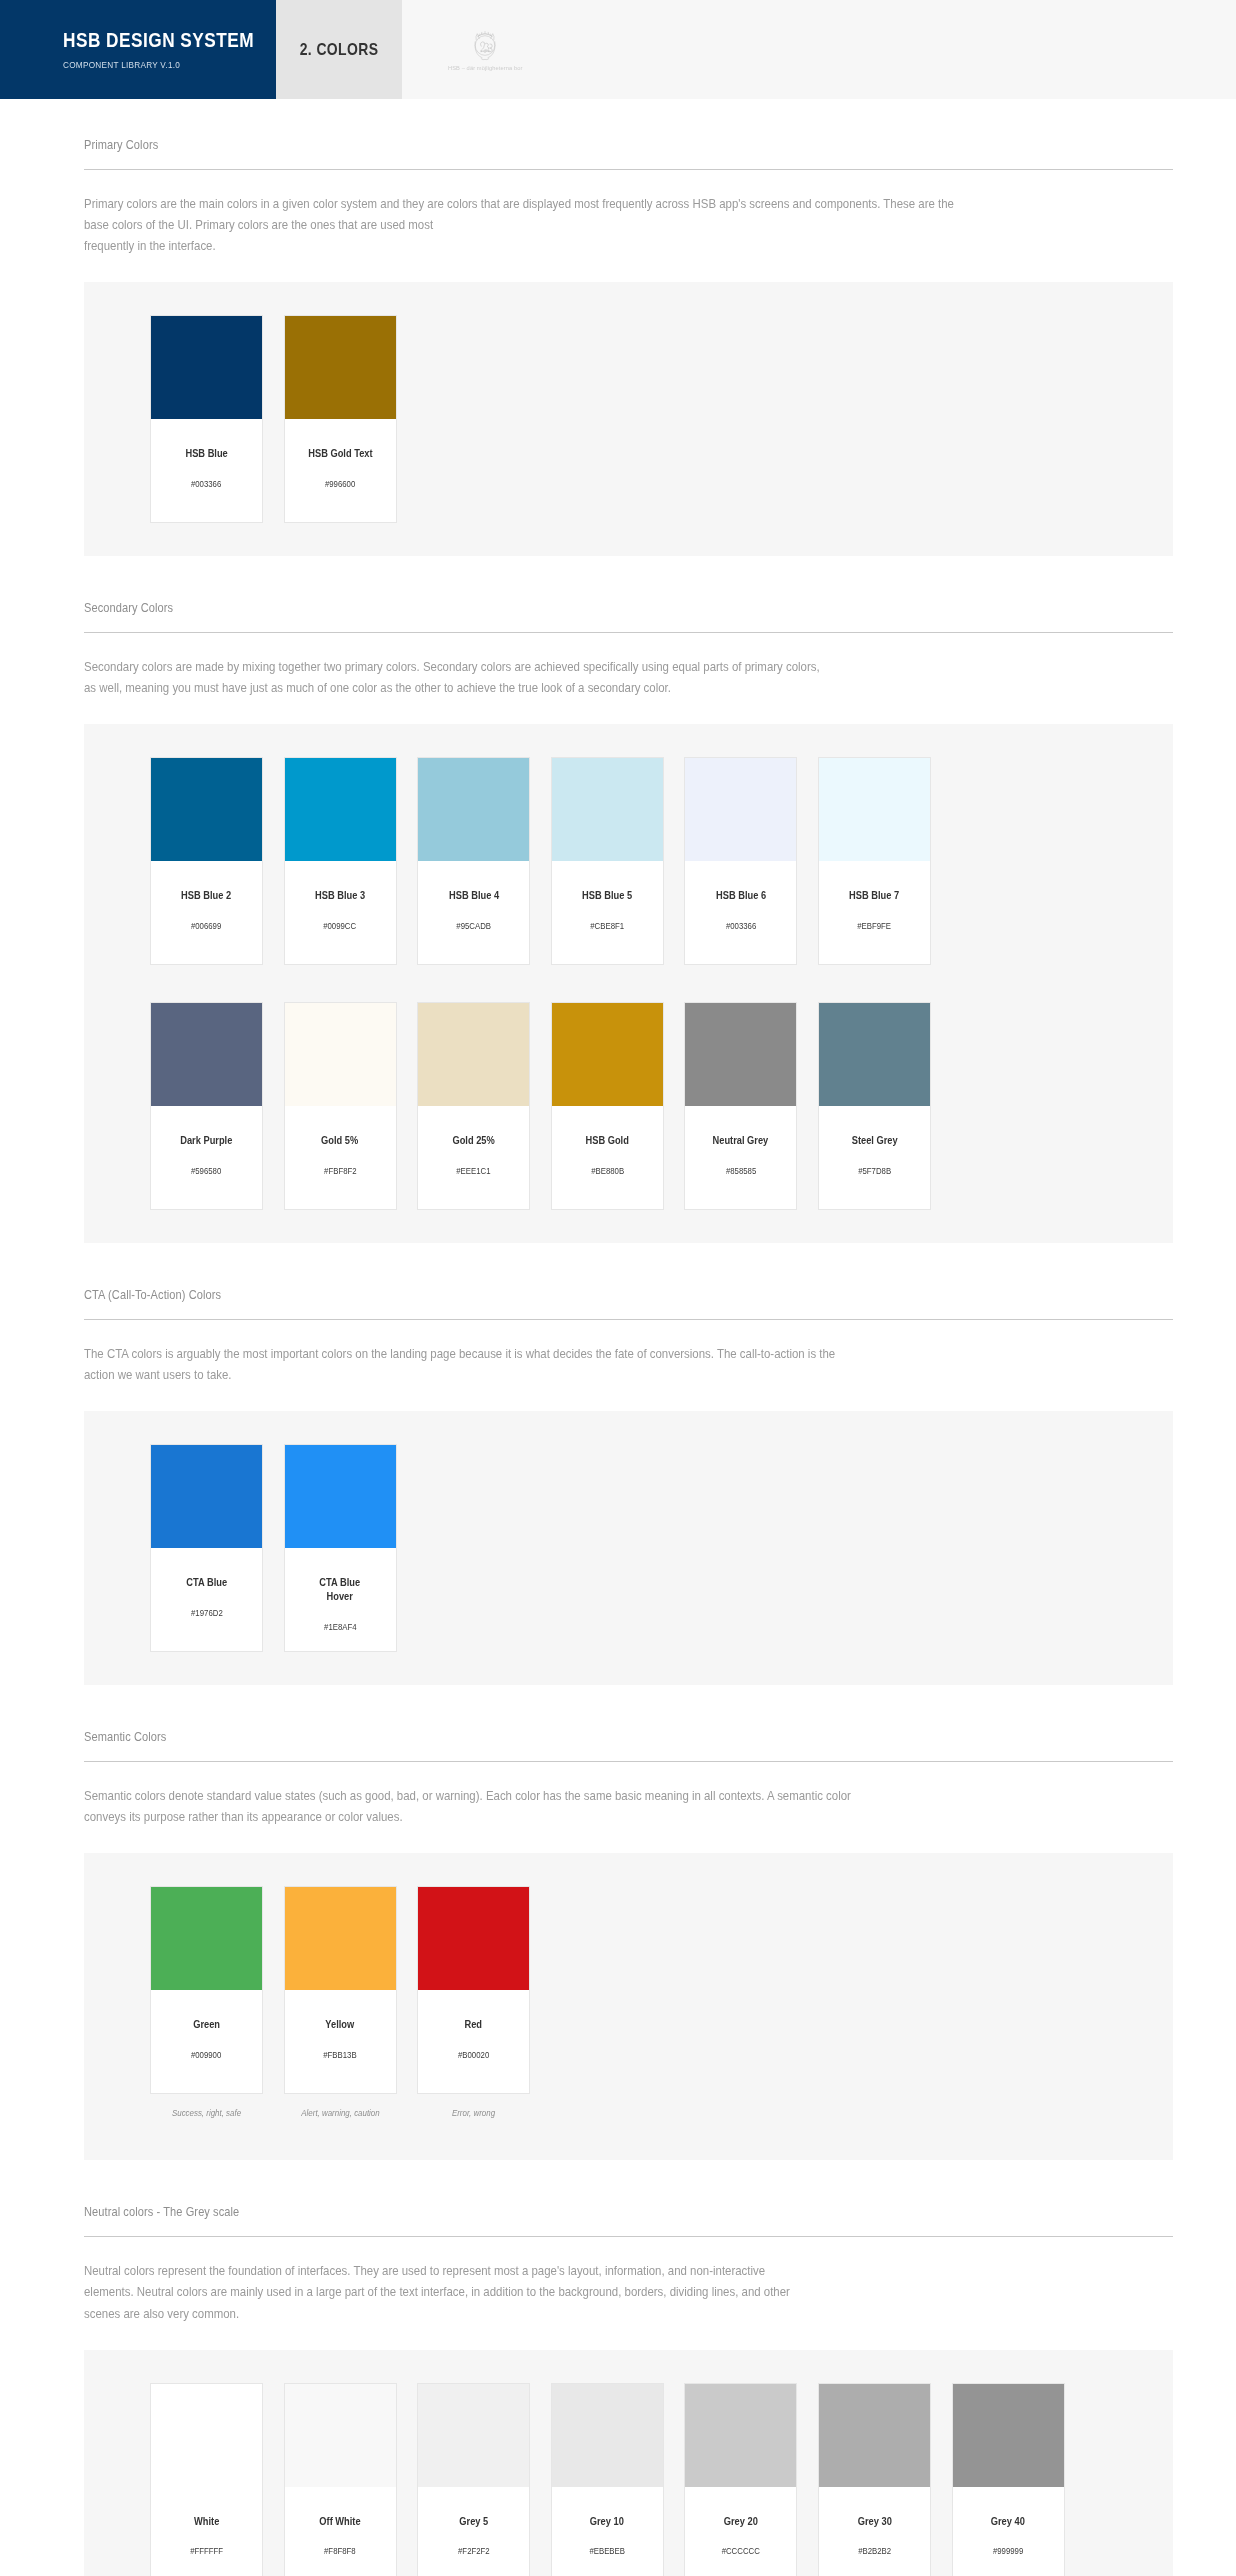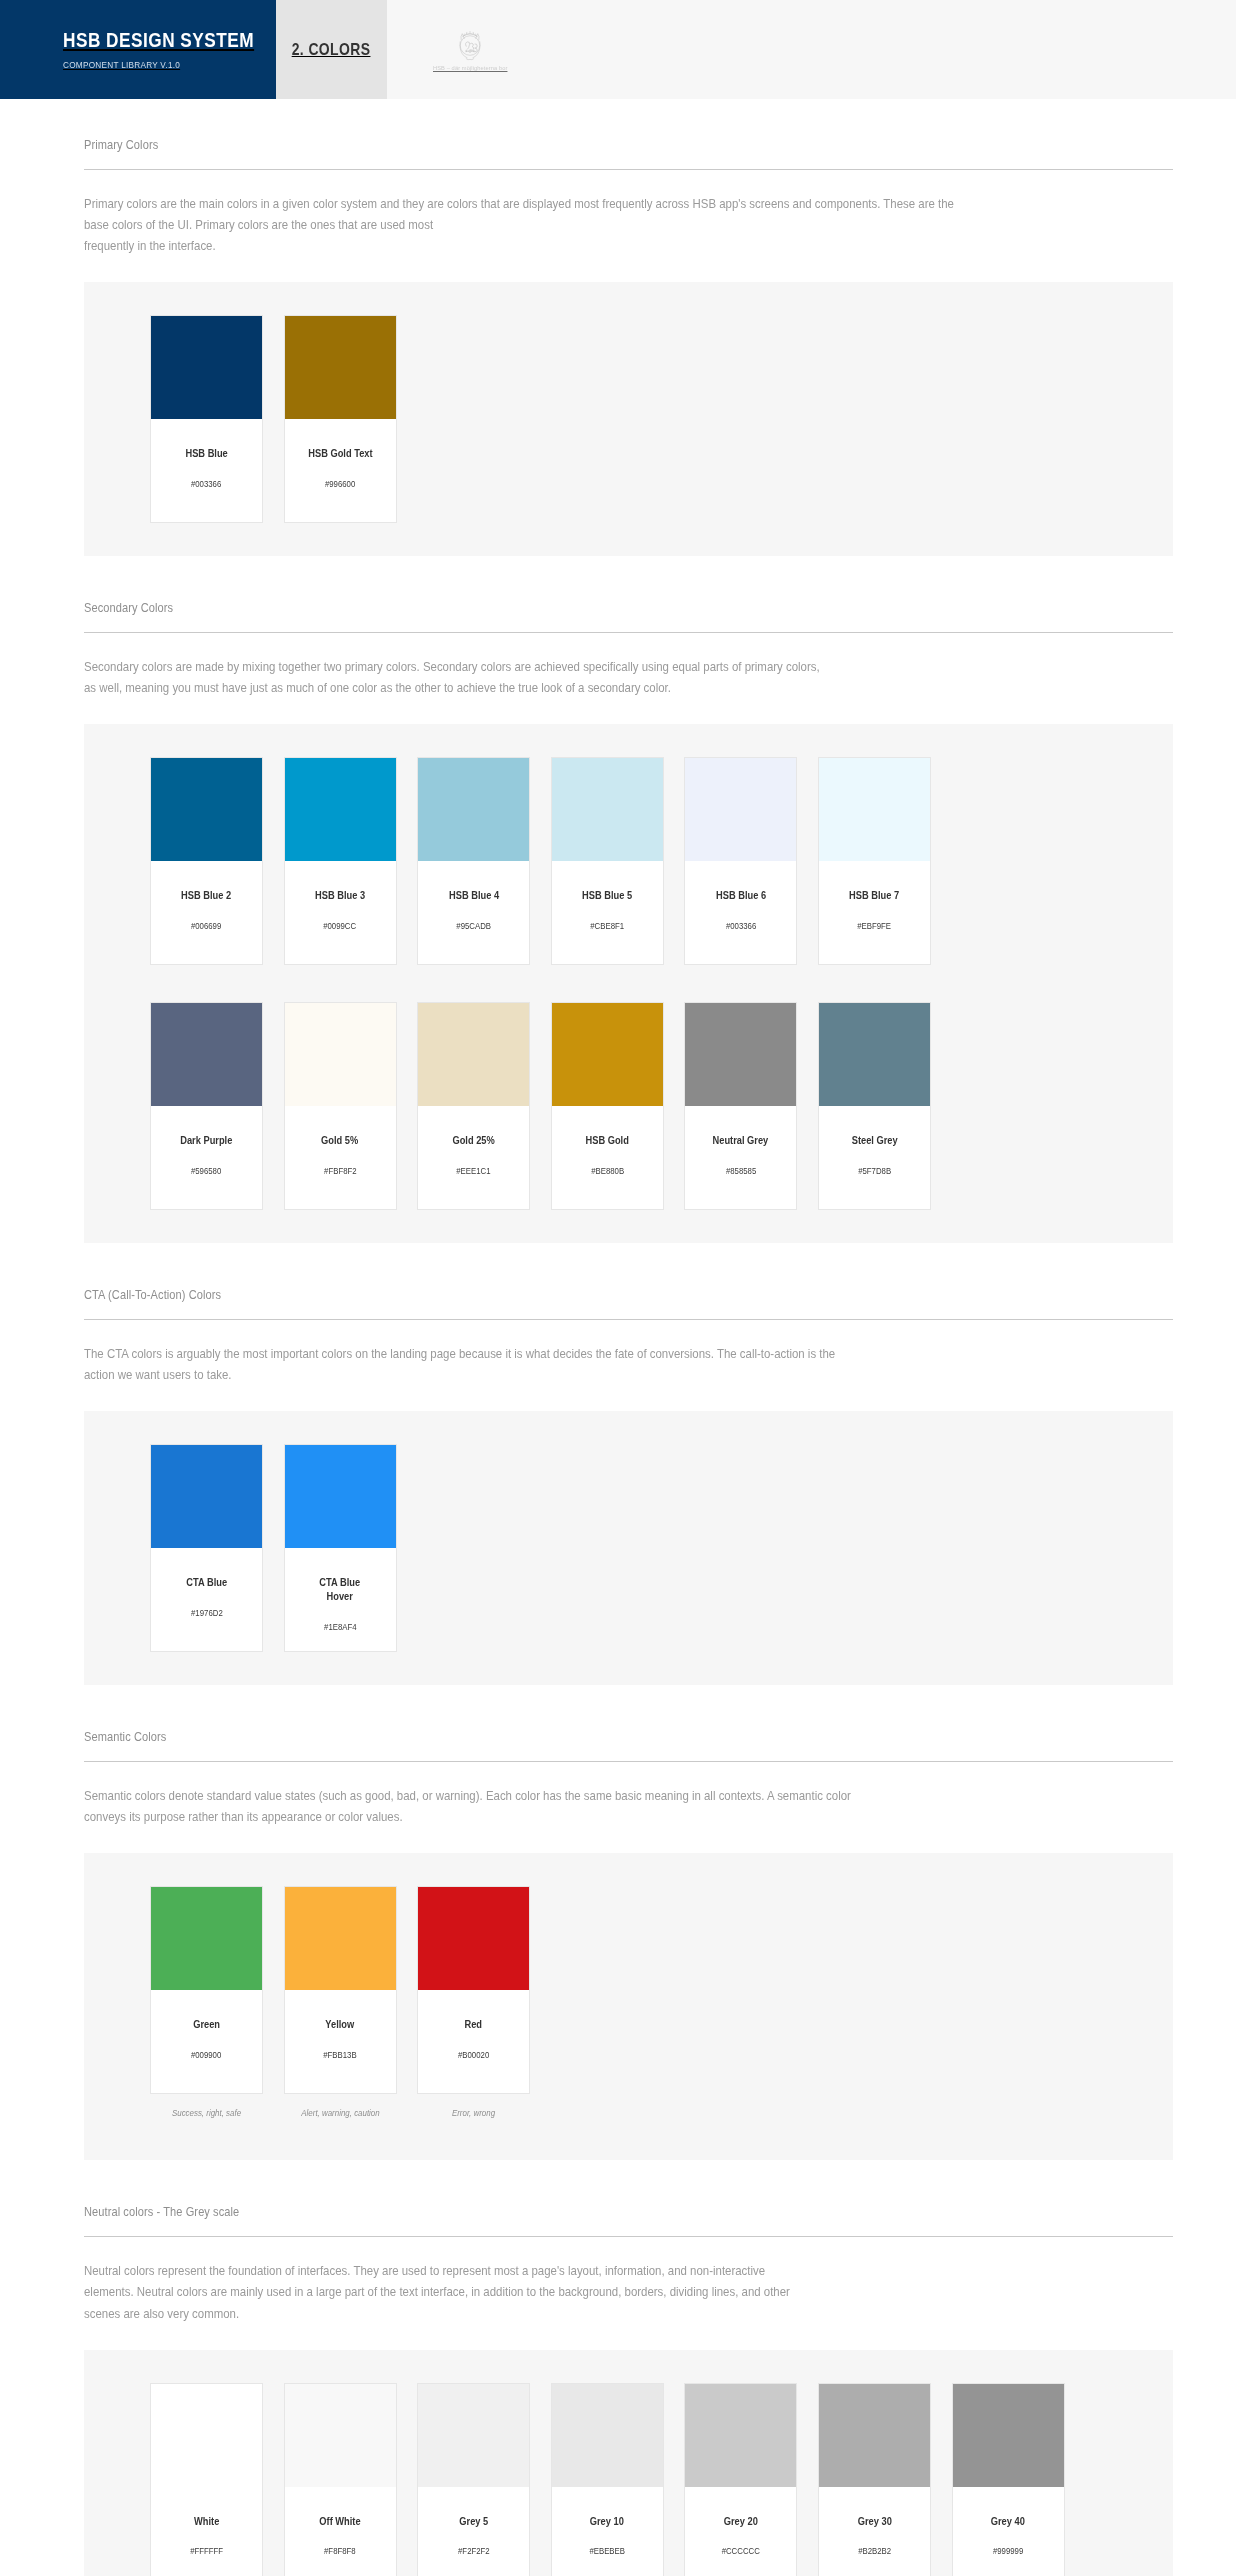--- a/index.html
+++ b/index.html
@@ -17,21 +17,20 @@
     overflow: hidden;
   }
 
   
   .header {
     height: 99px;
     display: flex;
     align-items: stretch;
     background: #fafafa;
     position: relative;
-    text-decoration: underline;
   }
   .header-brand {
     width: 276px;
     background: #033768;
     display: flex;
     flex-direction: column;
     justify-content: center;
     padding-left: 63px;
   }
   .brand-title {
@@ -47,21 +46,21 @@
   .brand-sub {
     color: #d3dfeb;
     font-size: 9.8px;
     letter-spacing: 0.3px;
     margin-top: 7.2px;
     transform: scaleX(0.84);
     transform-origin: left center;
     white-space: nowrap;
   }
   .header-section {
-    width: 111px;
+    width: 126px;
     background: #e4e4e4;
     display: flex;
     align-items: center;
     justify-content: center;
   }
   .header-section-label {
     color: #333333;
     font-size: 17px;
     font-weight: bold;
     letter-spacing: 0.5px;

